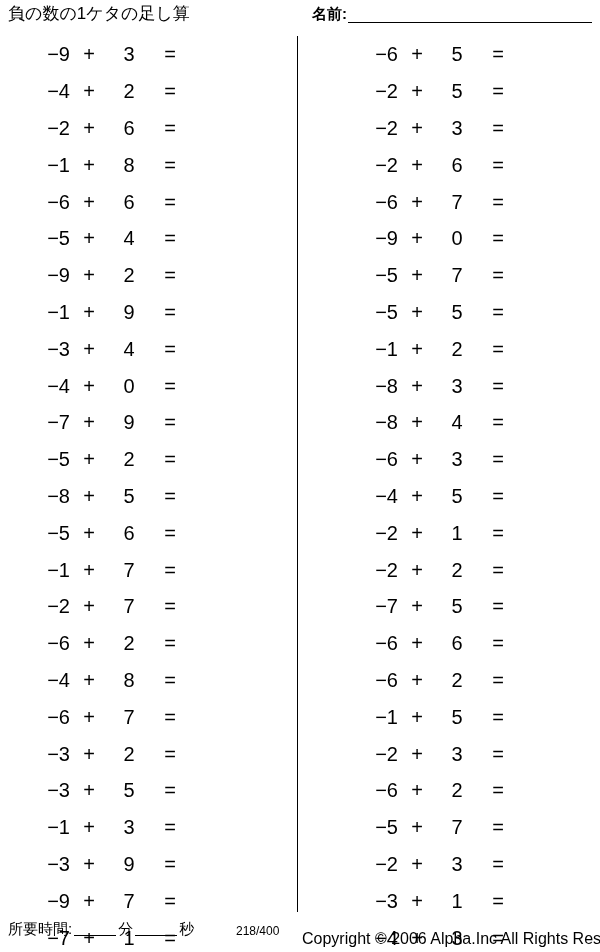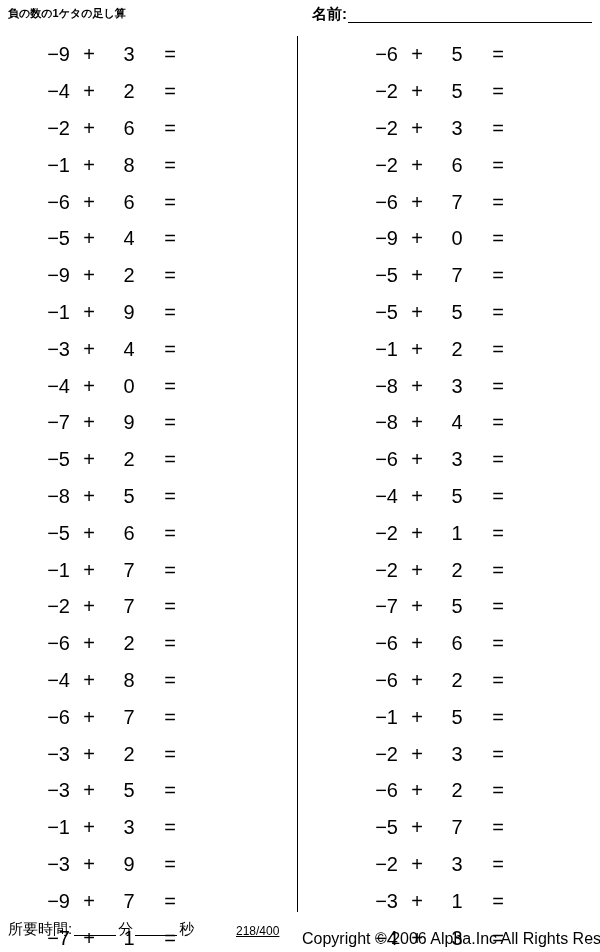--- a/index.html
+++ b/index.html
@@ -26,25 +26,24 @@
     position: absolute;
     top: 0;
     left: 0;
     width: 600px;
     height: 30px;
   }
   .worksheet-title {
     position: absolute;
     left: 8px;
     top: 7px;
-    font-size: 11px;
+    font-size: 17px;
     line-height: 13px;
     letter-spacing: 0px;
     white-space: nowrap;
-    font-weight: bold;
   }
   .name-area {
     position: absolute;
     left: 312px;
     top: 5px;
     display: flex;
     align-items: flex-end;
     width: 280px;
   }
   .name-label {
@@ -121,21 +120,20 @@
     height: 15px;
     margin: 0 2px;
   }
   .time-unit { white-space: nowrap; }
   .page-num {
     position: absolute;
     left: 236px;
     top: 6px;
     font-size: 12px;
     line-height: 14px;
-    text-decoration: underline;
   }
   .copyright {
     position: absolute;
     left: 302px;
     top: 14px;
     font-size: 16px;
     line-height: 14px;
     white-space: nowrap;
   }
 </style>

